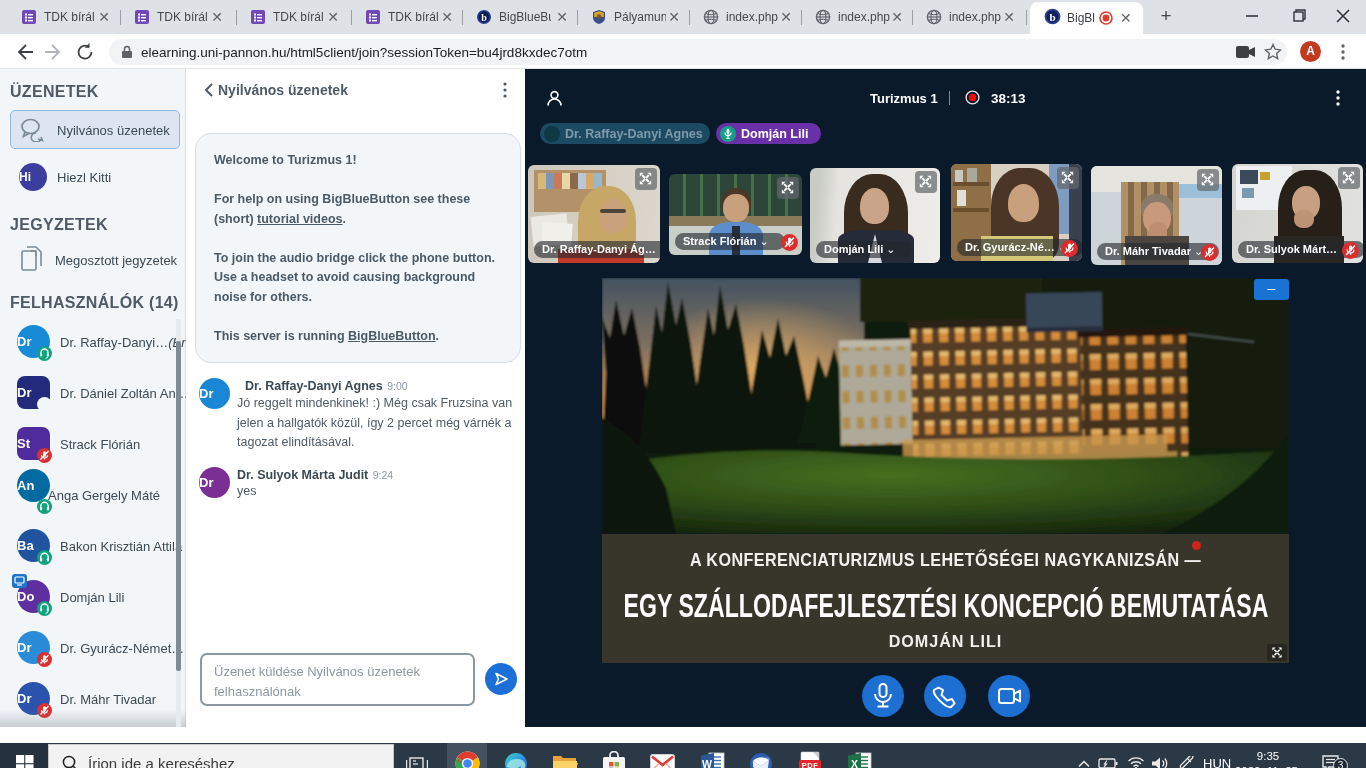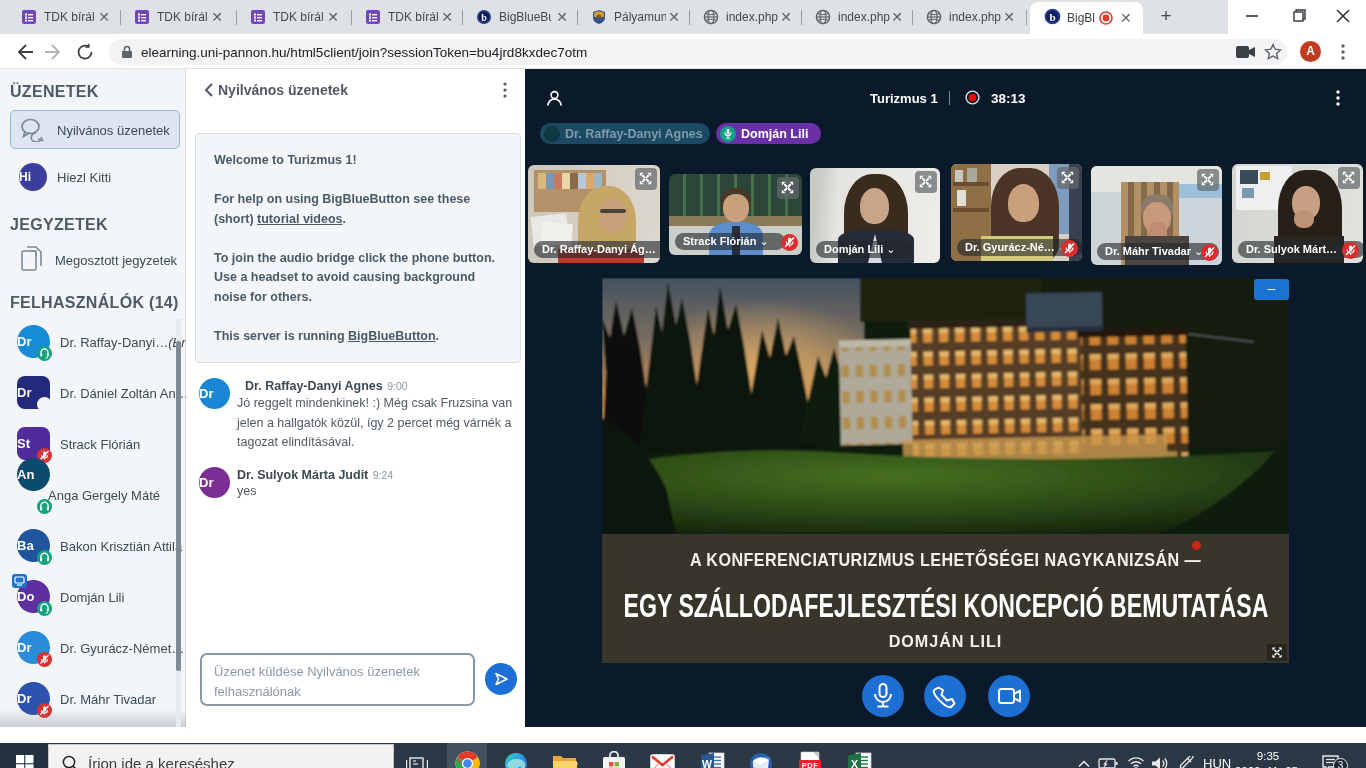--- a/index.html
+++ b/index.html
@@ -2,21 +2,21 @@
 <html lang="hu"><head>
 <meta charset="utf-8">
 <title>BigBlueButton</title>
 <style>
   * { margin:0; padding:0; box-sizing:border-box; }
   html,body { width:1366px; height:768px; overflow:hidden; font-family:"Liberation Sans", sans-serif; }
   #screen { position:relative; width:1366px; height:768px; background:#fff; }
   .abs { position:absolute; }
 
   
-  #tabbar { position:absolute; left:0; top:0; width:1228px; height:34px; background:#dee1e6; }
+  #tabbar { position:absolute; left:0; top:0; width:1366px; height:34px; background:#dee1e6; }
   .tab { position:absolute; top:0; height:34px; }
   .tab .fav { position:absolute; left:13px; top:9px; width:16px; height:16px; }
   .tab .tlabel { position:absolute; left:36px; top:10px; font-size:12px; color:#45494d; white-space:nowrap; overflow:hidden; width:52px; }
   .tab .tx { position:absolute; right:8px; top:9px; width:16px; height:16px; color:#5f6368; font-size:14px; text-align:center; line-height:16px;}
   .tabsep { position:absolute; top:10px; width:1px; height:15px; background:#9b9fa4; }
   #activetab { position:absolute; left:1030px; top:2px; width:113px; height:32px; background:#fff; border-radius:8px 8px 0 0; }
 
   
   #toolbar { position:absolute; left:0; top:34px; width:1366px; height:35px; background:#fff; border-bottom:1px solid #e1e3e6; }
   #omnibox { position:absolute; left:109px; top:5px; width:1178px; height:26px; border-radius:13px; background:#f1f3f4; }
@@ -262,21 +262,21 @@
       <div class="avatar" style="left:17px;top:358px;width:33px;height:33px;border-radius:8px;background:#4f2b9e;line-height:33px;">St</div>
       <div class="badge" style="left:37px;top:379px;width:15px;height:15px;background:#dc2f2f;">
         <svg width="15" height="15" viewBox="0 0 15 15">
             <rect x="6" y="3.2" width="3" height="5.5" rx="1.5" fill="#fff"></rect>
             <path d="M4.5 7 a3 3 0 0 0 6 0" fill="none" stroke="#fff" stroke-width="1.1"></path>
             <line x1="7.5" y1="10" x2="7.5" y2="11.5" stroke="#fff" stroke-width="1.1"></line>
             <line x1="3.5" y1="11.5" x2="11.5" y2="3" stroke="#fff" stroke-width="1.3"></line>
           </svg>
       </div>
       <div class="sitem" style="left:60px;top:368px;">Strack Flórián</div>
-      <div class="avatar" style="left:17px;top:389px;width:33px;height:33px;border-radius:50%;background:#0c4a6e;line-height:33px;">An</div>
+      <div class="avatar" style="left:17px;top:400px;width:33px;height:33px;border-radius:50%;background:#0369a1;line-height:33px;">An</div>
       <div class="badge" style="left:37px;top:430px;width:15px;height:15px;background:#11a37e;">
         <svg width="15" height="15" viewBox="0 0 15 15">
             <path d="M3.8 9 V7 a3.7 3.7 0 0 1 7.4 0 V9" fill="none" stroke="#fff" stroke-width="1.4"></path>
             <rect x="3" y="8" width="2.2" height="3.5" rx="1.1" fill="#fff"></rect>
             <rect x="9.8" y="8" width="2.2" height="3.5" rx="1.1" fill="#fff"></rect>
           </svg>
       </div>
       <div class="sitem" style="left:48px;top:419px;">Anga Gergely Máté</div>
       <div class="avatar" style="left:17px;top:460px;width:33px;height:33px;border-radius:50%;background:#20549e;line-height:33px;">Ba</div>
       <div class="badge" style="left:37px;top:481px;width:15px;height:15px;background:#11a37e;">
@@ -331,21 +331,21 @@
     <div id="chat">
       <svg class="abs" style="left:17px;top:13px;" width="12" height="16" viewBox="0 0 12 16">
           <path d="M9 2 L3 8 L9 14" fill="none" stroke="#4e5a66" stroke-width="2"></path>
         </svg>
       <div class="abs" style="left:32px;top:13px;font-size:14px;font-weight:bold;color:#4e5a66;">Nyilvános üzenetek</div>
       <svg class="abs" style="left:313px;top:12px;" width="12" height="18" viewBox="0 0 12 18">
           <circle cx="6" cy="3" r="1.6" fill="#4e5a66"></circle>
           <circle cx="6" cy="9" r="1.6" fill="#4e5a66"></circle>
           <circle cx="6" cy="15" r="1.6" fill="#4e5a66"></circle>
         </svg>
-      <div class="abs" style="left:9px;top:64px;width:326px;height:230px;background:#f3f6f9;border:1px solid #d6dde5;border-radius:4px;padding:17px 18px;font-size:12.5px;font-weight:bold;color:#4a5a66;line-height:19.5px;">
+      <div class="abs" style="left:9px;top:64px;width:326px;height:230px;background:#f3f6f9;border:1px solid #d6dde5;border-radius:16px;padding:17px 18px;font-size:12.5px;font-weight:bold;color:#4a5a66;line-height:19.5px;">
         <div>Welcome to Turizmus 1!</div>
         <div style="height:19.5px;"></div>
         <div>For help on using BigBlueButton see these (short) <u>tutorial videos</u>.</div>
         <div style="height:19.5px;"></div>
         <div>To join the audio bridge click the phone button. Use a headset to avoid causing background noise for others.</div>
         <div style="height:19.5px;"></div>
         <div>This server is running <u>BigBlueButton</u>.</div>
       </div>
       <div class="avatar" style="left:13px;top:309px;width:31px;height:31px;border-radius:50%;background:#1a87d4;line-height:31px;">Dr</div>
       <div class="abs" style="left:51px;top:307px;margin-left:8px;"><span class="msgname">Dr. Raffay-Danyi Agnes</span> <span class="msgtime">9:00</span></div>

